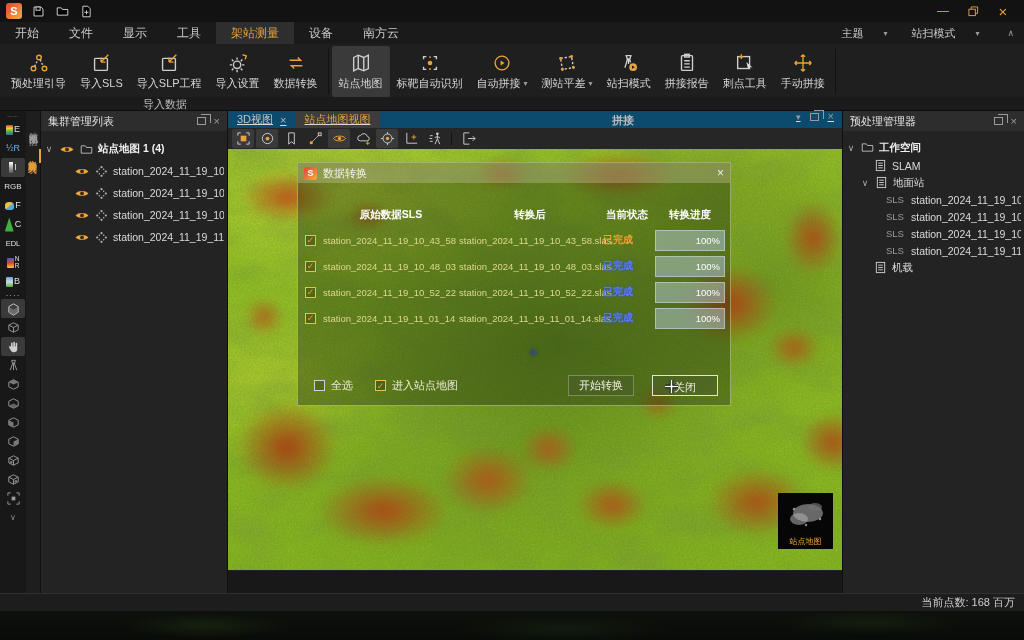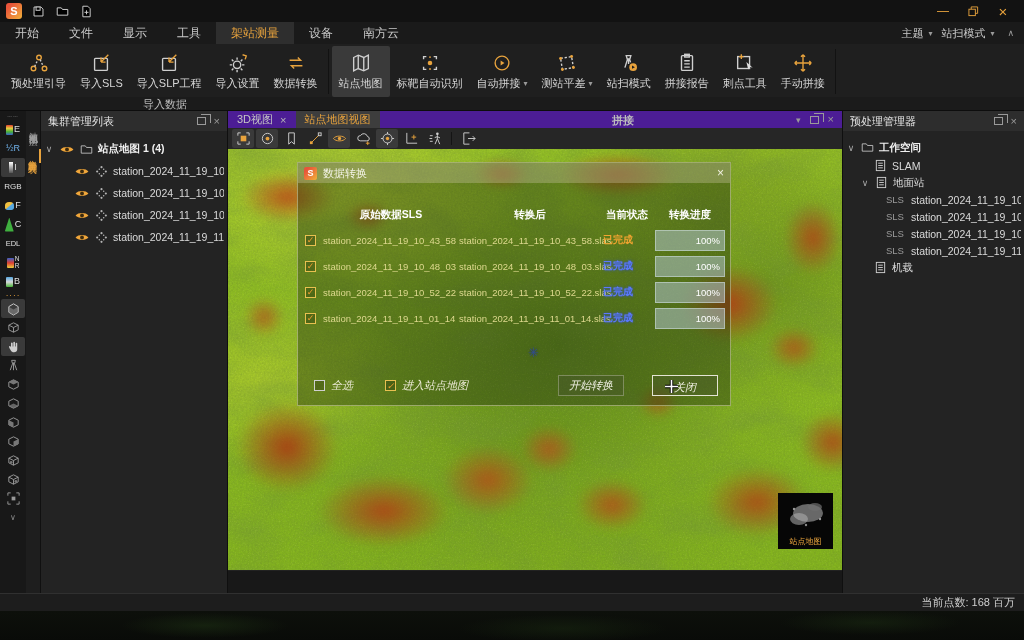--- a/index.html
+++ b/index.html
@@ -13,21 +13,21 @@
           color:#fff; font-weight:bold; font-size:11px; display:flex; align-items:center; justify-content:center; }
   .qicon { width:16px; height:16px; display:flex; align-items:center; justify-content:center; }
   .qicon svg { width:13px; height:13px; }
   .win-controls { margin-left:auto; display:flex; gap:16px; align-items:center; padding-right:8px; color:#e8a33d; }
   .wc { font-size:12px; line-height:1; display:flex; align-items:center; justify-content:center; width:14px; height:14px; }
 
   
   .menubar { height:22px; background:#1a1a1a; display:flex; align-items:stretch; font-size:12px; color:#c9c9c9; flex:0 0 auto; }
   .menu-item { padding:3px 15px; display:flex; align-items:center; }
   .menu-item.active { background:#2e2e2e; color:#e8a33d; }
-  .menu-right { margin-left:auto; display:flex; gap:3px; align-items:center; font-size:11px; padding-right:10px; color:#c9c9c9; }
+  .menu-right { margin-left:auto; display:flex; gap:18px; align-items:center; font-size:11px; padding-right:10px; color:#c9c9c9; }
   .menu-right .dd { font-size:8px; color:#9a9a9a; margin:0 6px 0 2px; }
 
   
   .ribbon { height:53px; background:#1f1f1f; display:flex; align-items:stretch; padding:2px 2px 0 4px; flex:0 0 auto; }
   .rbtn { display:flex; flex-direction:column; align-items:center; justify-content:center; gap:2px;
           padding:0 7px; font-size:11px; color:#d6d6d6; white-space:nowrap; }
   .rbtn svg { width:22px; height:22px; fill:none; stroke-width:1.5; }
   .rbtn.active { background:#3a3a3a; border-radius:2px; }
   .rlabel { display:flex; align-items:center; gap:3px; }
   .rlabel .dd { font-size:8px; color:#9a9a9a; }
@@ -79,21 +79,21 @@
   .trow .chev { color:#a8a8a8; font-size:9px; width:10px; text-align:center; }
   .trow .name { font-size:10.5px; }
   .trow.bold .name { font-weight:bold; color:#f0f0f0; }
   .eye { width:16px; height:11px; flex:0 0 auto; }
   .tico { width:13px; height:13px; flex:0 0 auto; }
   .sls-tag { color:#9a9a9a; font-size:9.5px; margin-right:2px; }
   .rp-row { height:17px; }
 
   
   .map-area { flex:1; display:flex; flex-direction:column; background:#202020; min-width:0; }
-  .map-tabs { height:17px; background:#4c1d95; display:flex; align-items:center; font-size:11px; flex:0 0 auto; }
+  .map-tabs { height:17px; background:#0c4a6e; display:flex; align-items:flex-start; font-size:11px; flex:0 0 auto;text-decoration:underline; }
   .mtab { padding:1px 9px; display:flex; gap:7px; align-items:center; color:#c5c5c5; }
   .mtab.active { background:#3d3d3d; color:#e8a33d; }
   .mtab .tclose { font-size:11px; color:#b5b5b5; }
   .map-winctl { margin-left:auto; display:flex; gap:9px; align-items:center; padding-right:8px; color:#9a9a9a; font-size:9px; }
   .map-toolbar { height:21px; background:#262626; display:flex; align-items:center; gap:2px; padding:0 4px; flex:0 0 auto; }
   .mt-btn { width:22px; height:19px; display:flex; align-items:center; justify-content:center; }
   .mt-btn.hl { background:#3a3a3a; border-radius:2px; }
   .mt-btn svg { width:15px; height:15px; fill:none; }
   .mt-sep { width:1px; height:13px; background:#141414; margin:0 3px; }
 
@@ -132,21 +132,21 @@
   .dlg-head span { text-align:center; }
   .dlg-row { height:26px; font-size:9.5px; color:#ddd88e; }
   .cbx { width:11px; height:11px; border:1px solid #e8c050; background:rgba(0,0,0,.18); display:flex;
          align-items:center; justify-content:center; font-size:9px; color:#f0a030; margin-left:4px; }
   .cbx.plain { border-color:#cfcfcf; color:transparent; }
   .st { font-weight:bold; font-size:10px; padding-left:2px; }
   .st.orange { color:#f2a430; }
   .st.blue { color:#5b79ff; text-shadow:0 0 3px #2f4fd0; }
   .prog { height:21px; margin:0 2px; background:rgba(178,200,210,.52); border:1px solid rgba(225,238,242,.45);
           display:flex; align-items:center; justify-content:flex-end; padding-right:4px; font-size:9.5px; color:#fff; }
-  .dlg-footer { margin-top:auto; display:flex; align-items:center; gap:28px; padding:8px 12px 9px; font-size:11px; color:#ecead6; flex:0 0 auto;font-style:italic; }
+  .dlg-footer { margin-top:auto; display:flex; align-items:center; gap:18px; padding:8px 12px 9px; font-size:11px; color:#ecead6; flex:0 0 auto; }
   .chk-group { display:flex; align-items:center; gap:6px; }
   .dbtn { width:66px; height:21px; border:1px solid rgba(205,205,185,.4); background:rgba(70,80,50,.35);
           color:#efefe2; display:flex; align-items:center; justify-content:center; font-size:11px; }
   .dbtn.start { margin-left:auto; }
   .dbtn.focus { border-color:#e4e4d4; position:relative;align-items:flex-end; }
   .cursor { position:absolute; left:12px; top:4px; width:13px; height:13px; }
 
   
   .statusbar { height:18px; background:#1d1d1d; border-top:1px solid #303030; display:flex; align-items:center;
                font-size:11px; color:#cfcfcf; padding:0 9px; flex:0 0 auto; }

